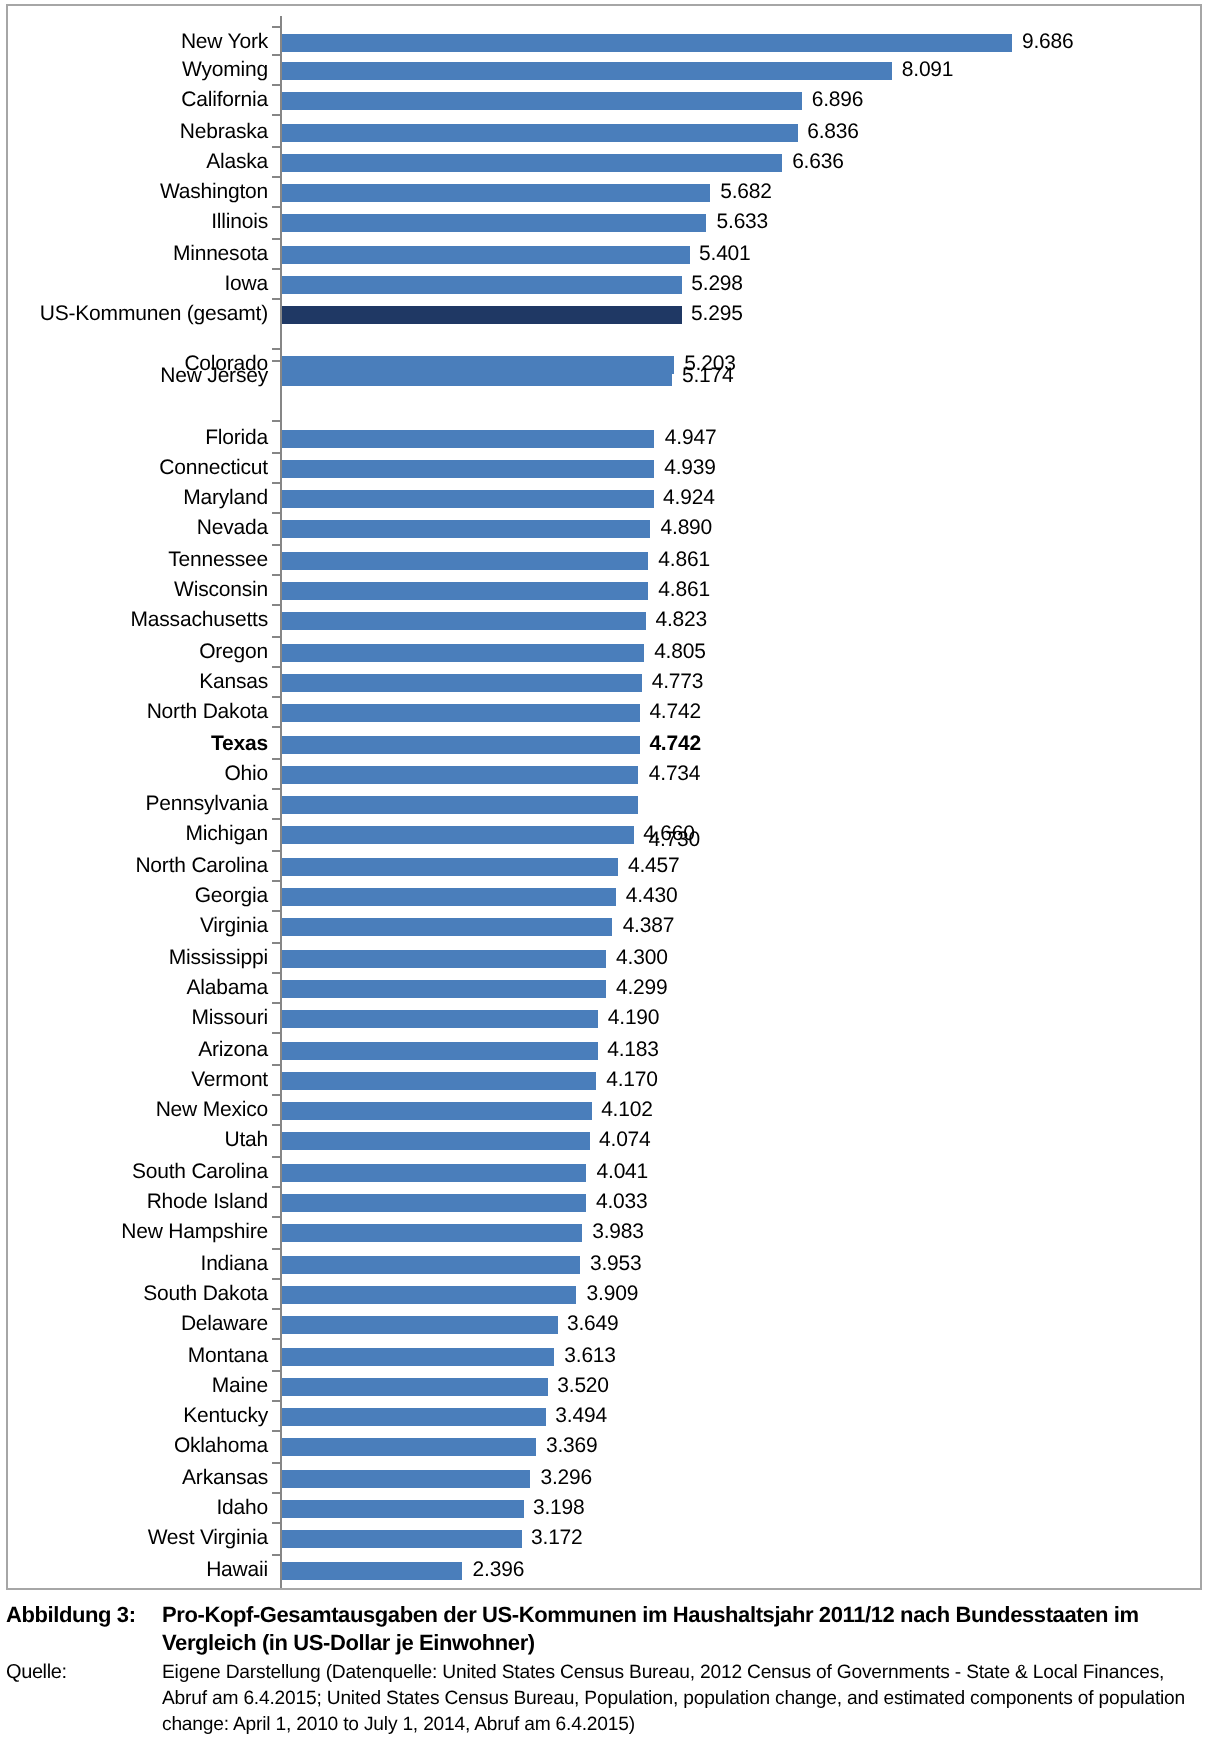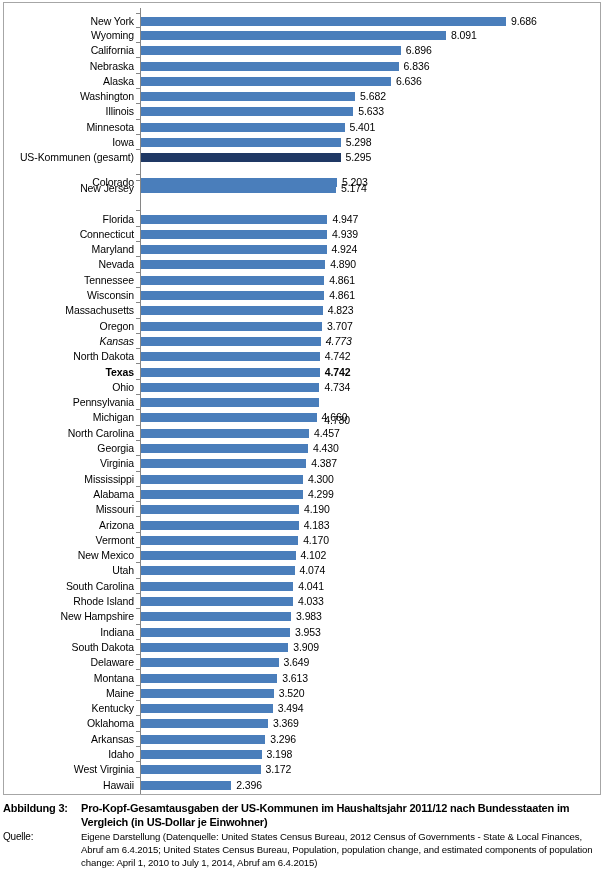--- a/index.html
+++ b/index.html
@@ -255,23 +255,23 @@
       <div class="bar-row" style="top: 299.2px;">
         <div class="cat-label">Massachusetts</div>
         <div class="tick" style="top: 0px;"></div>
         <div class="bar" style="width: 181.746px;"></div>
         <div class="bar-value" style="left: 323.746px;">4.823</div>
       </div>
       <div class="bar-row" style="top: 314.5px;">
         <div class="cat-label">Oregon</div>
         <div class="tick" style="top: 0px;"></div>
         <div class="bar" style="width: 181.068px;"></div>
-        <div class="bar-value" style="left: 323.068px;">3.707</div>
-      </div>
-      <div class="bar-row" style="top: 329.8px; font-style: italic;">
+        <div class="bar-value" style="left: 323.068px;">4.805</div>
+      </div>
+      <div class="bar-row" style="top: 329.8px;">
         <div class="cat-label">Kansas</div>
         <div class="tick" style="top: 0px;"></div>
         <div class="bar" style="width: 179.862px;"></div>
         <div class="bar-value" style="left: 321.862px;">4.773</div>
       </div>
       <div class="bar-row" style="top: 345.1px;">
         <div class="cat-label">North Dakota</div>
         <div class="tick" style="top: 0px;"></div>
         <div class="bar" style="width: 178.694px;"></div>
         <div class="bar-value" style="left: 320.694px;">4.742</div>

